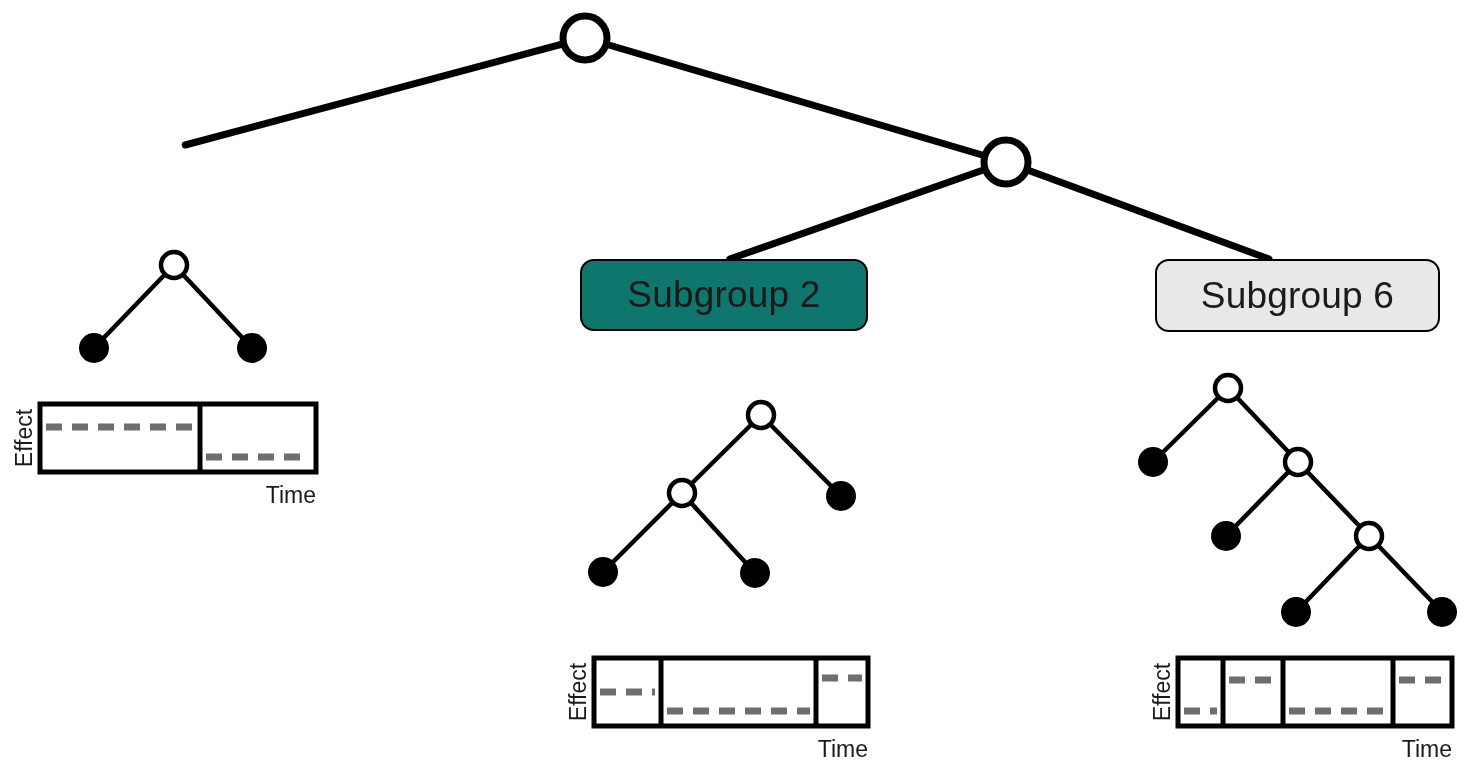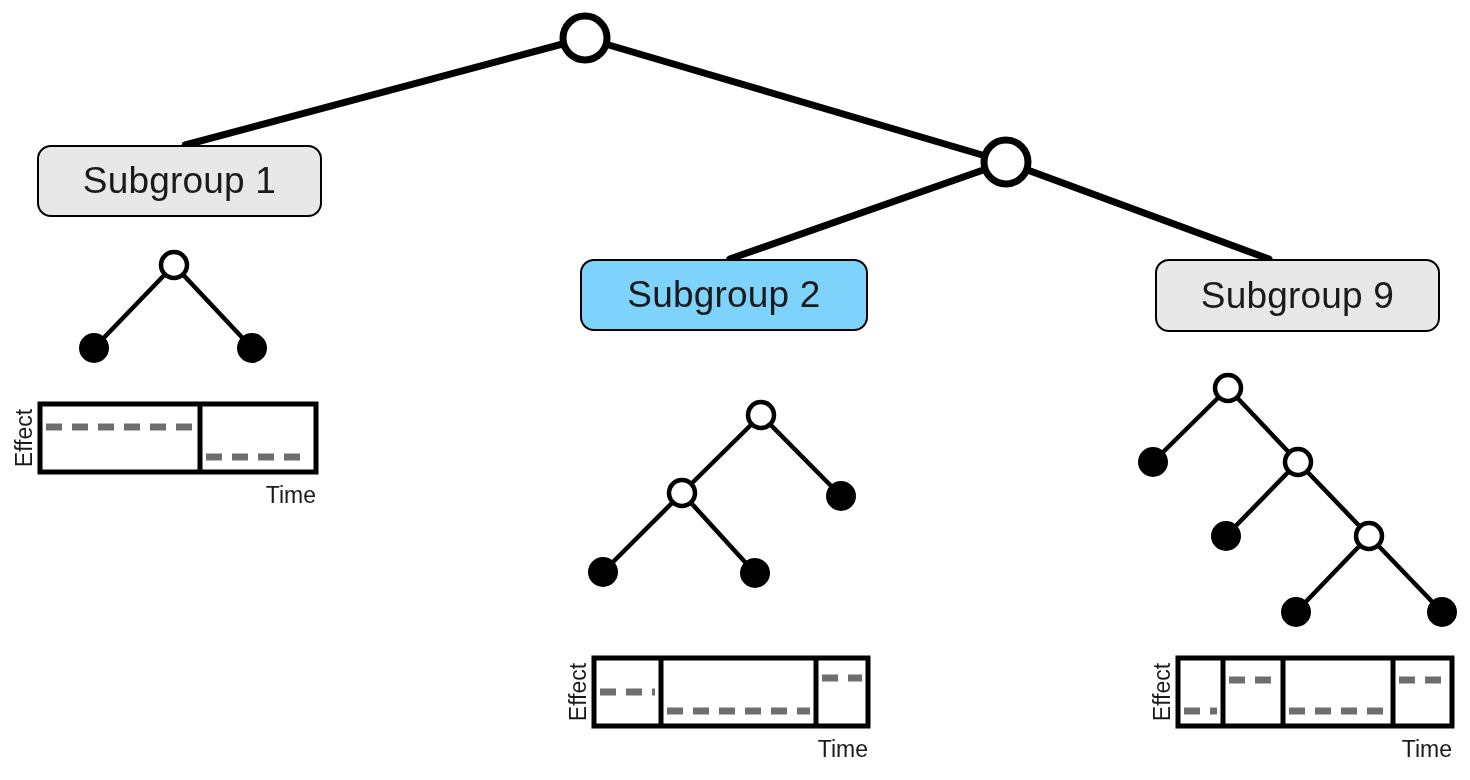--- a/index.html
+++ b/index.html
@@ -108,28 +108,25 @@
       <rect x="1178" y="658" width="274" height="68" fill="#ffffff" stroke="#000000" stroke-width="5"></rect>
       <line x1="1223" y1="658" x2="1223" y2="726" stroke="#000000" stroke-width="5"></line>
       <line x1="1283" y1="658" x2="1283" y2="726" stroke="#000000" stroke-width="5"></line>
       <line x1="1393" y1="658" x2="1393" y2="726" stroke="#000000" stroke-width="5"></line>
       <line x1="1184" y1="711" x2="1217" y2="711" stroke="#6e6e6e" stroke-width="7" stroke-dasharray="16 10" stroke-linecap="butt"></line>
       <line x1="1229" y1="680" x2="1277" y2="680" stroke="#6e6e6e" stroke-width="7" stroke-dasharray="16 10" stroke-linecap="butt"></line>
       <line x1="1289" y1="711" x2="1387" y2="711" stroke="#6e6e6e" stroke-width="7" stroke-dasharray="16 10" stroke-linecap="butt"></line>
       <line x1="1399" y1="680" x2="1446" y2="680" stroke="#6e6e6e" stroke-width="7" stroke-dasharray="16 10" stroke-linecap="butt"></line>
     </svg>
 
-  <div class="sg-box" id="sg1-box" style="left: 37px; top: 145px; width: 285px; height: 72px; background: rgb(232, 232, 232);">
-    <span>Subgroup 1</span>
-  </div>
-  <div class="sg-box" id="sg2-box" style="left: 580px; top: 259px; width: 288px; height: 72px; background: #7dd3fc;">
+  <div class="sg-box" id="sg2-box" style="left: 580px; top: 259px; width: 288px; height: 72px; background: #0f766e;">
     <span>Subgroup 2</span>
   </div>
   <div class="sg-box" id="sg3-box" style="left: 1155px; top: 259px; width: 285px; height: 73px; background: rgb(232, 232, 232);">
-    <span>Subgroup 9</span>
+    <span>Subgroup 6</span>
   </div>
 
   <div class="axis-label-x" id="sg1-xlabel" style="left: 40px; top: 482px; width: 276px;">Time</div>
   <div class="axis-label-y" id="sg1-ylabel" style="width: 80px; height: 28px; left: -16px; top: 424px; line-height: 28px;">Effect</div>
 
   <div class="axis-label-x" id="sg2-xlabel" style="left: 594px; top: 736px; width: 274px;">Time</div>
   <div class="axis-label-y" id="sg2-ylabel" style="width: 80px; height: 28px; left: 538px; top: 678px; line-height: 28px;">Effect</div>
 
   <div class="axis-label-x" id="sg3-xlabel" style="left: 1178px; top: 736px; width: 274px;">Time</div>
   <div class="axis-label-y" id="sg3-ylabel" style="width: 80px; height: 28px; left: 1122px; top: 678px; line-height: 28px;">Effect</div>

